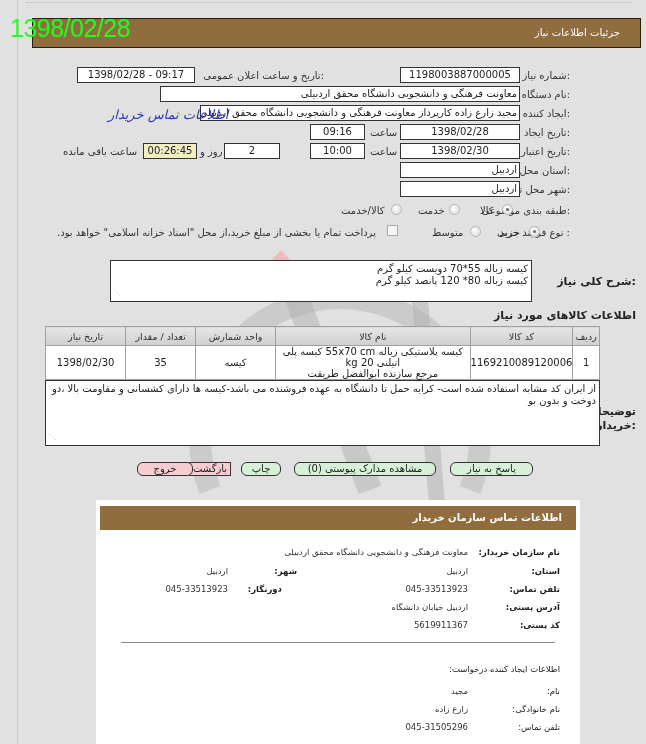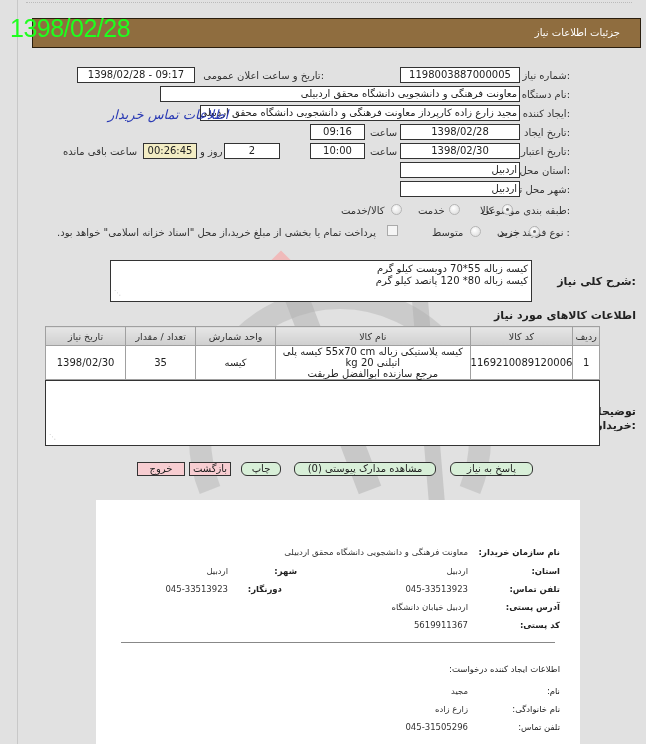--- a/index.html
+++ b/index.html
@@ -161,30 +161,34 @@
       </td>
       <td>کیسه</td>
       <td>35</td>
       <td>1398/02/30</td>
     </tr>
   </tbody>
 </table>
 
 <div class="section-h" style="right:10px;top:405px;width:50px;white-space:normal;text-align:right;line-height:14px;">توضیحات خریدار:</div>
 <div class="textarea" style="left:45px;top:380px;width:555px;height:66px;">
+  <div>از ایران کد مشابه استفاده شده است- کرایه حمل تا دانشگاه به عهده فروشنده می باشد-کیسه ها دارای کشسانی و مقاومت بالا ،دو دوخت و بدون بو</div>
   <span class="grip">⋰</span>
 </div>
 
 <div class="btn green" style="left:450px;top:462px;width:83px;">پاسخ به نیاز</div>
 <div class="btn green" style="left:294px;top:462px;width:142px;">مشاهده مدارک پیوستی (0)</div>
 <div class="btn green" style="left:241px;top:462px;width:40px;">چاپ</div>
 <div class="btn pink" style="left:189px;top:462px;width:42px;">بازگشت</div>
-<div class="btn pink" style="left:137px;top:462px;width:48px;">خروج</div>
+<div class="btn pink" style="left:137px;top:462px;width:56px;border-radius:6px;">خروج</div>
 
 <div class="panel rtl">
+  <div class="panel-bar">
+    <span>اطلاعات تماس سازمان خریدار</span>
+  </div>
   <div class="pl" style="right:20px;top:47px;">نام سازمان خریدار:</div>
   <div class="pv" style="right:112px;top:47px;">معاونت فرهنگی و دانشجویی دانشگاه محقق اردبیلی</div>
 
   <div class="pl" style="right:20px;top:66px;">استان:</div>
   <div class="pv" style="right:112px;top:66px;">اردبیل</div>
   <div class="pl" style="right:283px;top:66px;">شهر:</div>
   <div class="pv" style="right:352px;top:66px;">اردبیل</div>
 
   <div class="pl" style="right:20px;top:84px;">تلفن تماس:</div>
   <div class="pv" style="right:112px;top:84px;">045-33513923</div>

